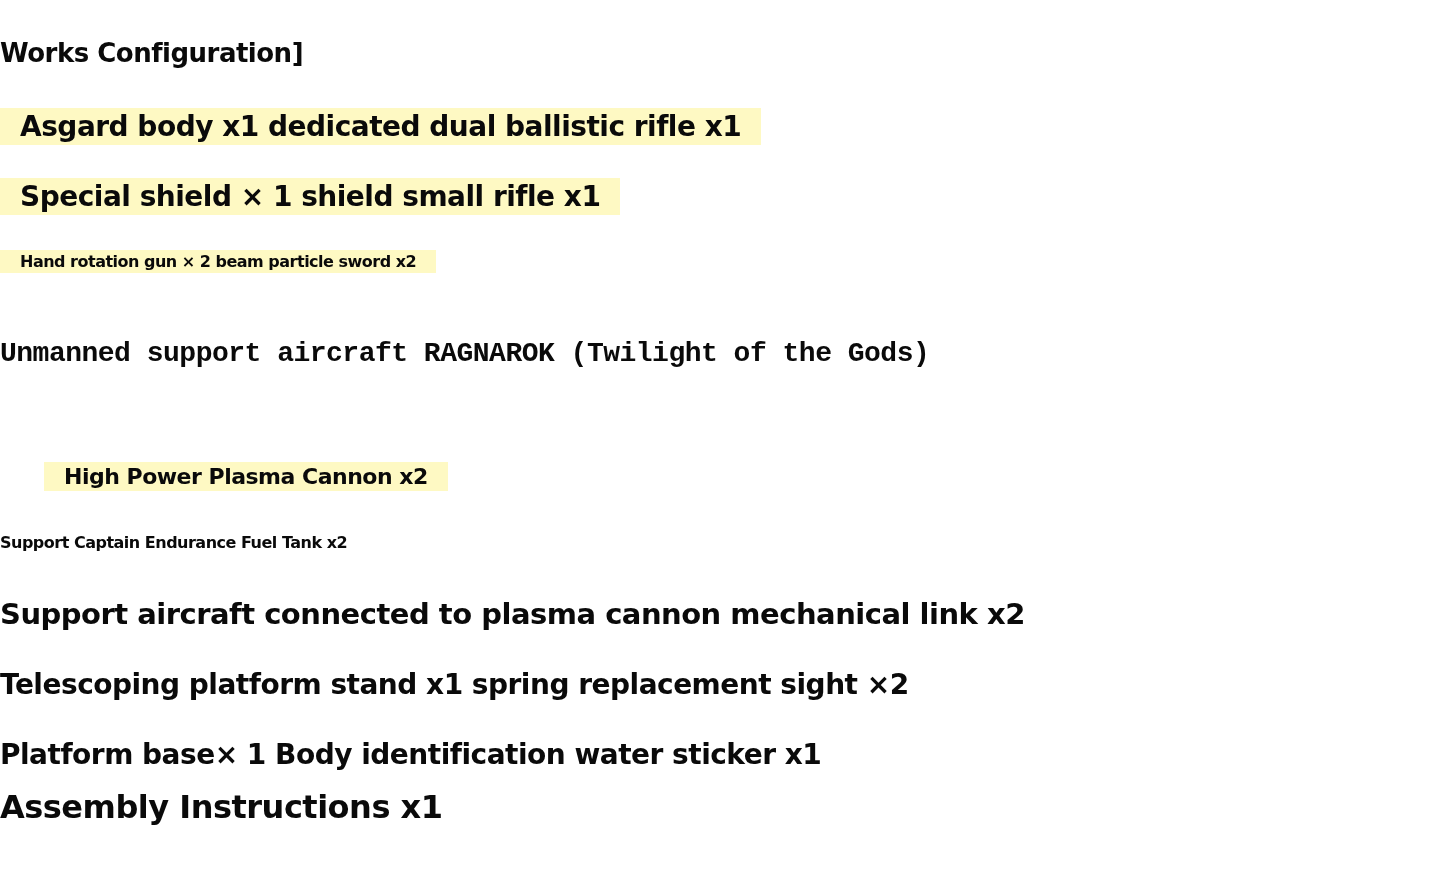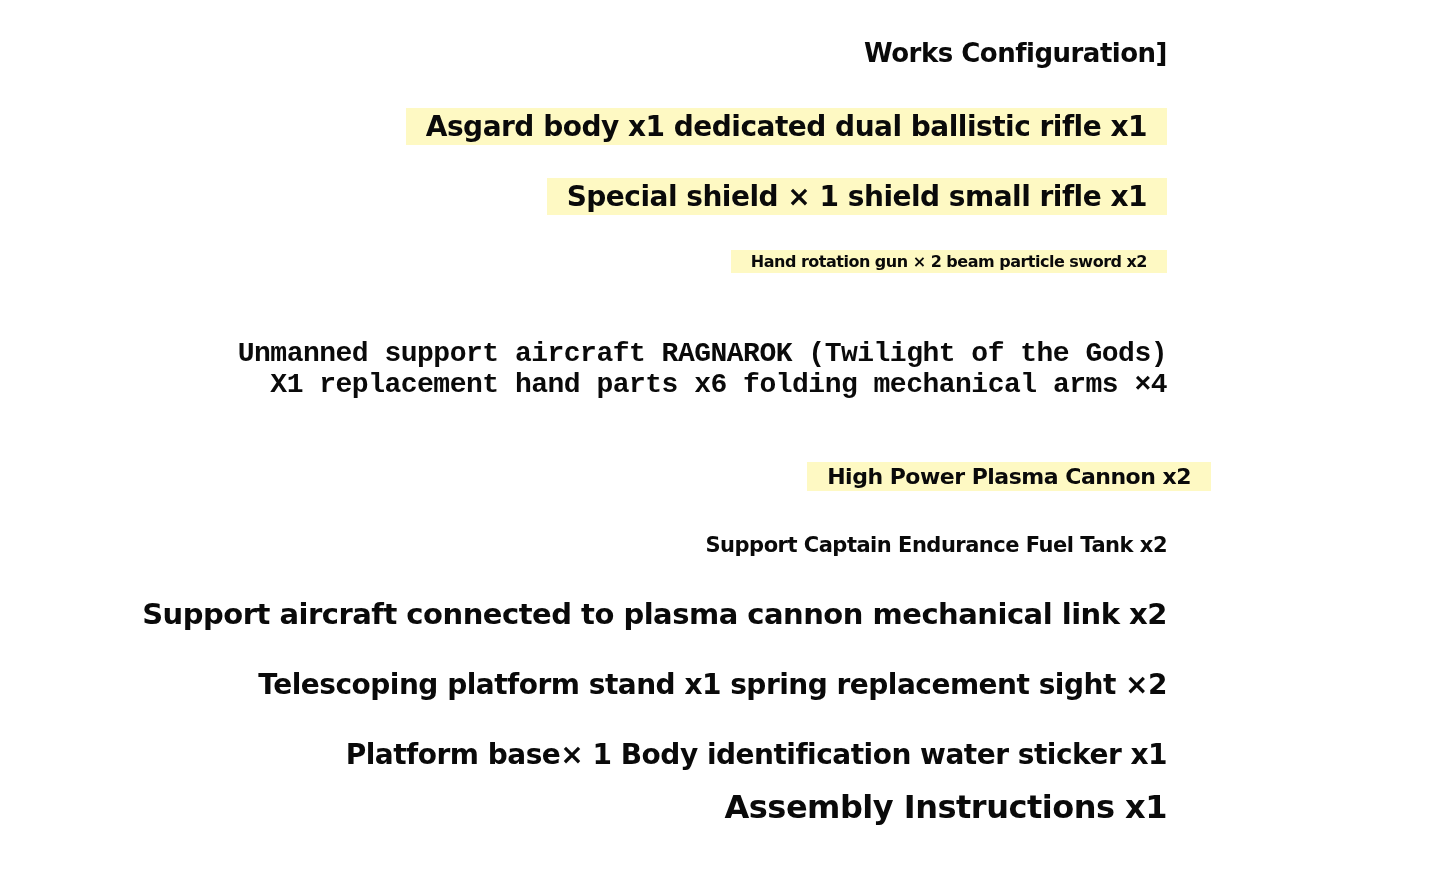--- a/index.html
+++ b/index.html
@@ -12,37 +12,37 @@
       height: 885px;
       position: relative;
       overflow: hidden;
       font-family: "DejaVu Sans", "Liberation Sans", sans-serif;
       color: #0a0a0a;
     }
     .line {
       position: absolute;
       left: 0;
       width: 1167px;
-      text-align: right;
+      text-align: left;
       font-weight: bold;
       white-space: nowrap;
       letter-spacing: -0.5px;
     }
     .band {
       display: inline-block;
       background: #fef9c3;
       padding: 2px 20px;
     }
     .l0  { top: 38px;  font-size: 26px; }
     .l1  { top: 108px; font-size: 28px; }
     .l2  { top: 178px; font-size: 28px; }
     .l3  { top: 250px; font-size: 16px; }
     .l4  { top: 338px; font-size: 28px; line-height: 31px; font-family: Liberation Mono, monospace; }
     .l5  { top: 462px; font-size: 22px; padding-left: 44px; }
-    .l6  { top: 533px; font-size: 21px; }
+    .l6  { top: 533px; font-size: 16px; }
     .l7  { top: 597px; font-size: 29px; }
     .l8  { top: 668px; font-size: 28px; }
     .l9  { top: 738px; font-size: 28px; }
     .l10 { top: 788px; font-size: 32px; }
     .sub { display: block; }
   </style>
 </head>
 <body>
 
 <div>
@@ -58,21 +58,20 @@
   <div class="line l2">
     <span class="band">Special shield × 1 shield small rifle x1</span>
   </div>
 
   <div class="line l3">
     <span class="band">Hand rotation gun × 2 beam particle sword x2</span>
   </div>
 
   <div class="line l4">
     <span class="sub">Unmanned support aircraft RAGNAROK (Twilight of the Gods)</span>
-    <span class="sub">X1 replacement hand parts x6 folding mechanical arms ×4</span>
   </div>
 
   <div class="line l5">
     <span class="band">High Power Plasma Cannon x2</span>
   </div>
 
   <div class="line l6">
     <span>Support Captain Endurance Fuel Tank x2</span>
   </div>
 

